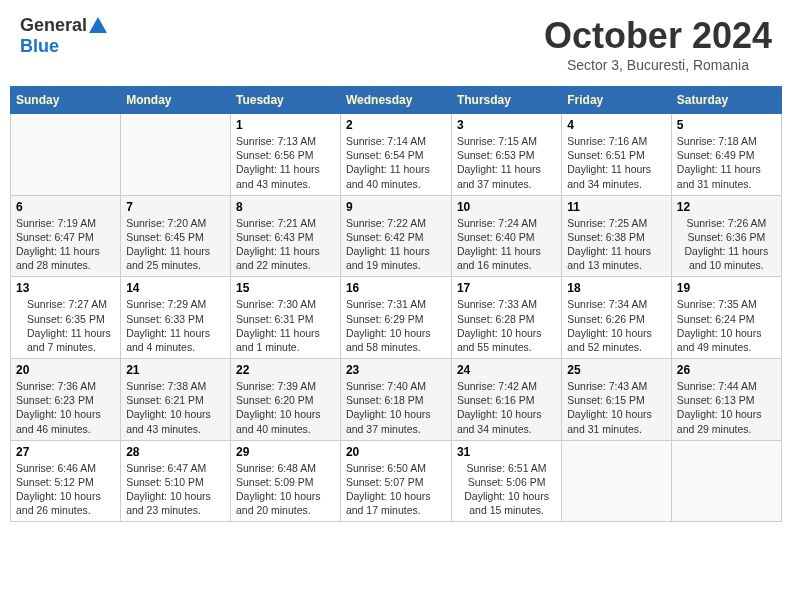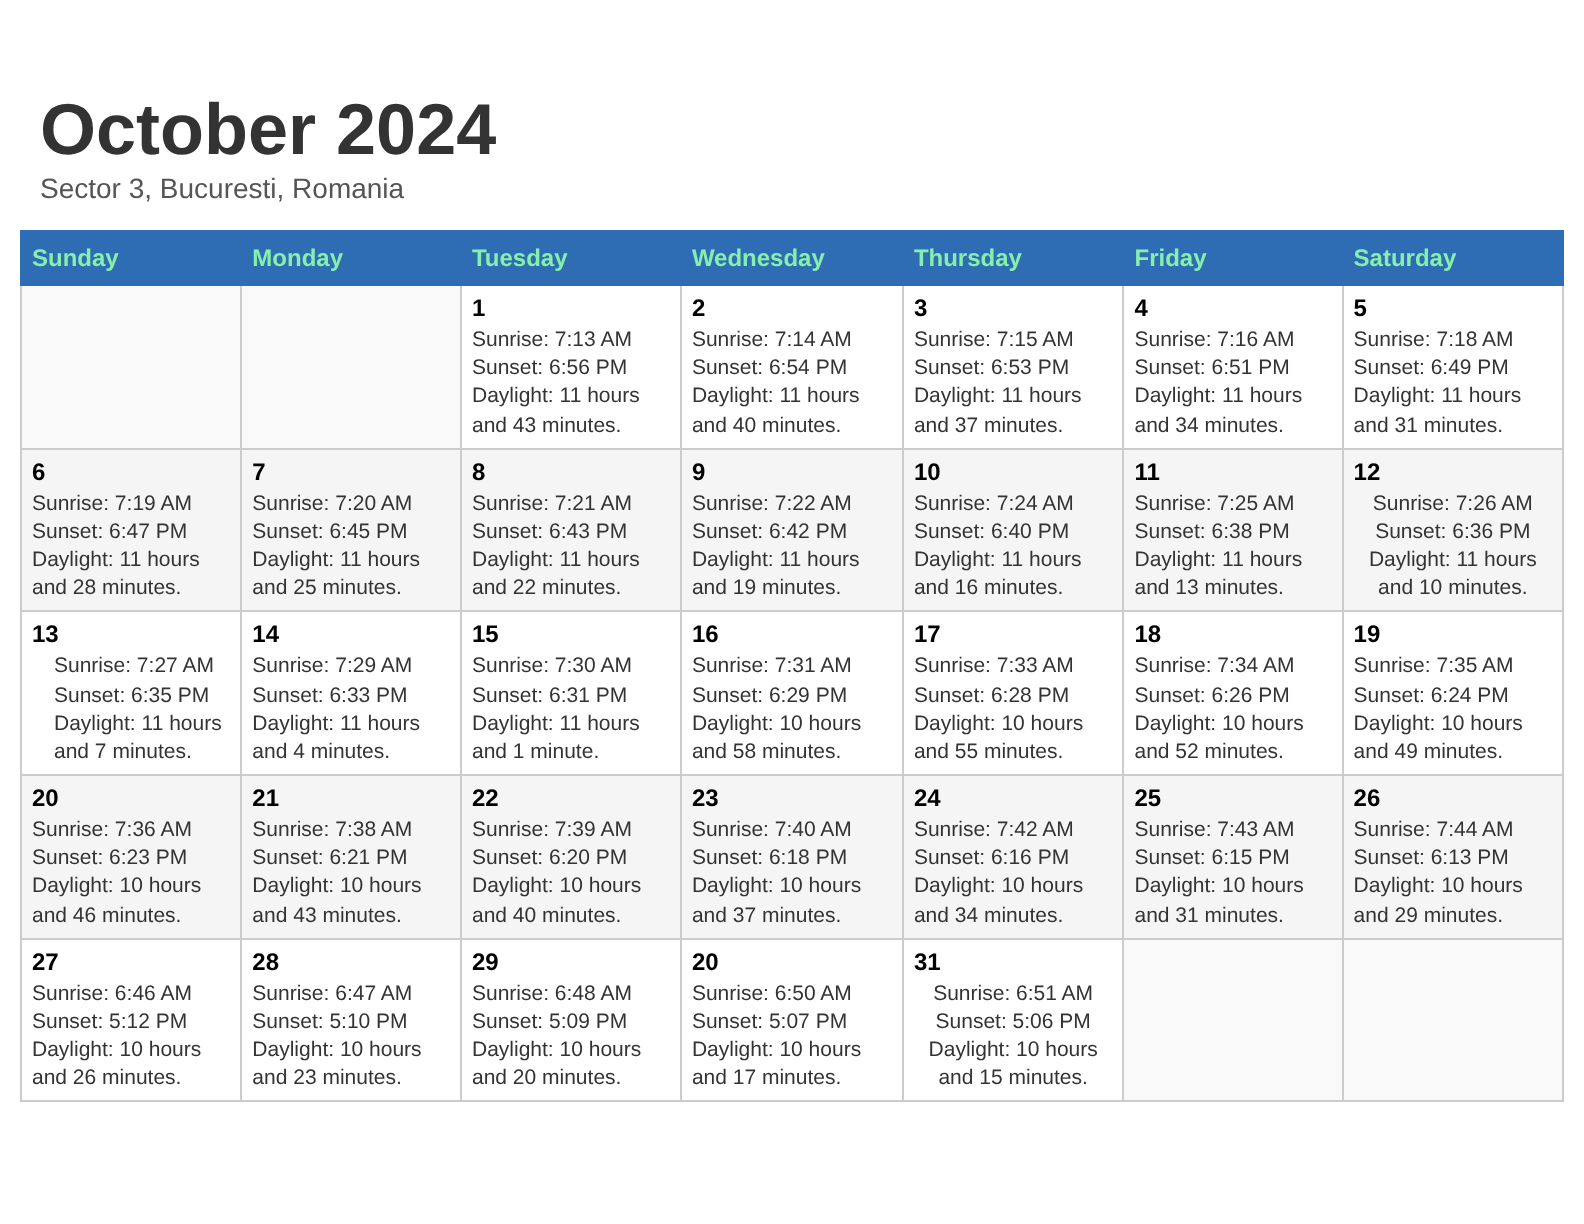--- a/index.html
+++ b/index.html
@@ -30,40 +30,39 @@
     .logo-blue {
       font-size: 18px;
       font-weight: bold;
       color: #1a73c9;
     }
     .logo-row {
       display: flex;
       align-items: center;
     }
     .title-area {
-      text-align: left;
-      margin-top: 29px;
+      text-align: center;
     }
     .month-title {
       font-size: 36px;
       font-weight: bold;
       color: #333;
     }
     .subtitle {
       font-size: 14px;
       color: #555;
     }
     .calendar {
       width: 100%;
       border-collapse: collapse;
       font-size: 11px;
     }
     .calendar th {
       background-color: #2e6db4;
-      color: #86efac;
+      color: #fef9c3;
       text-align: left;
       padding: 6px 5px;
       font-size: 12px;
       font-weight: bold;
       border: 1px solid #2e6db4;
     }
     .calendar td {
       border: 1px solid #ccc;
       vertical-align: top;
       padding: 4px 5px;
@@ -90,20 +89,29 @@
     }
     .empty-cell {
       background: #f9f9f9 !important;
     }
     .row-alt td { background: #f0f4f8; }
   </style>
 </head>
 <body>
 
 <div class="header">
+  <div class="logo">
+    <div class="logo-row">
+      <span class="logo-general">General</span>
+      <svg width="18" height="16" viewBox="0 0 18 16" style="margin-left:2px;margin-top:-2px;">
+        <polygon points="0,16 9,0 18,16" fill="#1a73c9"></polygon>
+      </svg>
+    </div>
+    <span class="logo-blue">Blue</span>
+  </div>
   <div class="title-area">
     <div class="month-title">October 2024</div>
     <div class="subtitle">Sector 3, Bucuresti, Romania</div>
   </div>
 </div>
 
 <table class="calendar">
   <thead>
     <tr>
     <th>Sunday</th>

